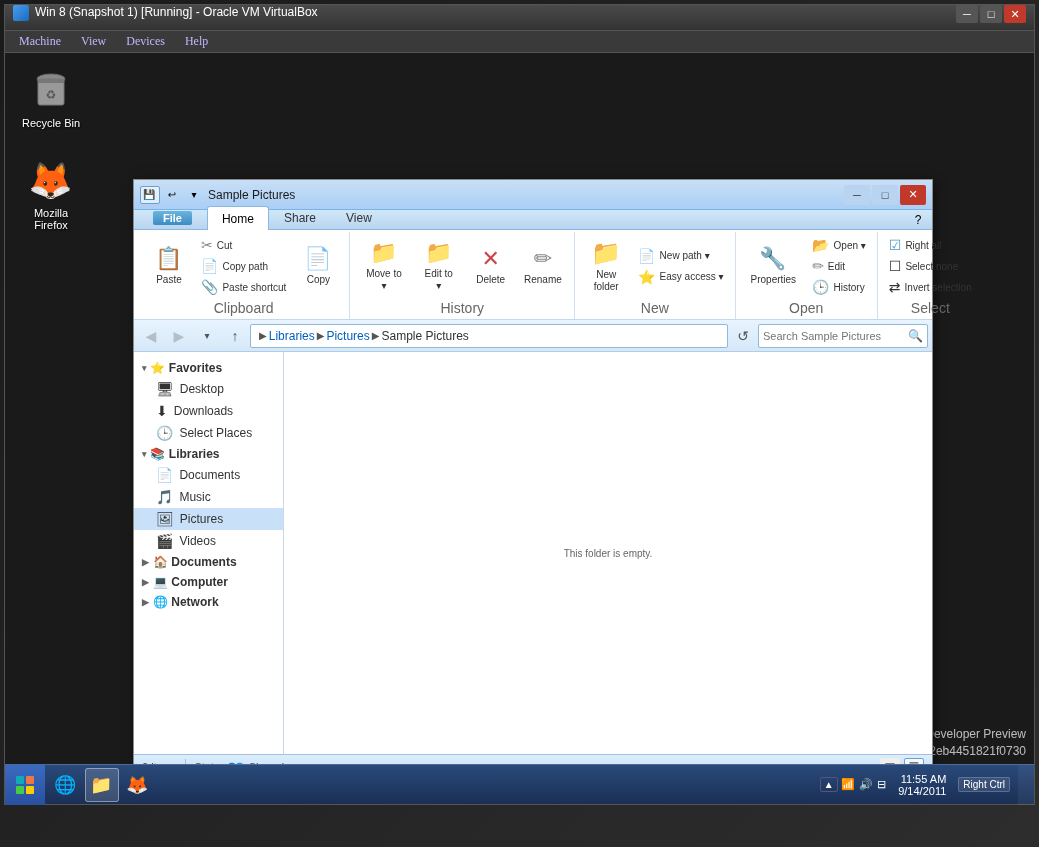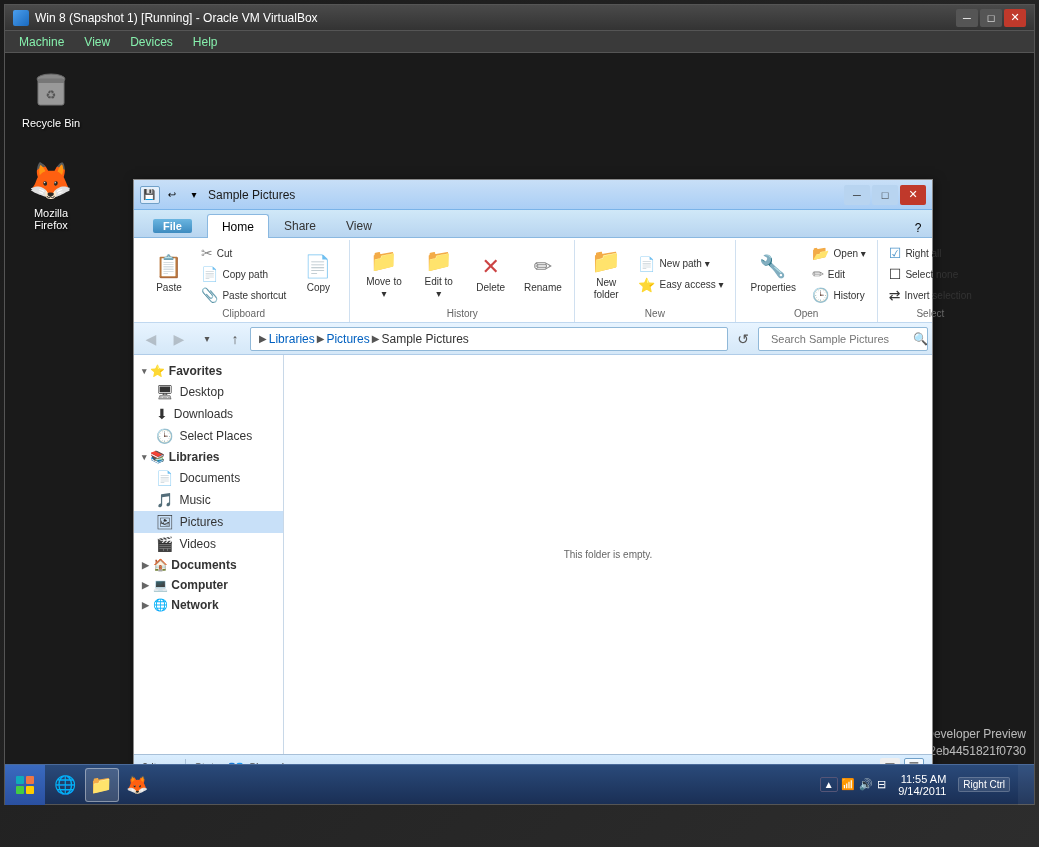--- a/index.html
+++ b/index.html
@@ -38,21 +38,21 @@
       left: 4px;
       right: 4px;
       bottom: 42px;
       background: #2d2d2d;
       border: 1px solid #555;
     }
     .vbox-titlebar {
       background: linear-gradient(to bottom, #4a4a4a, #333);
       height: 26px;
       display: flex;
-      align-items: center;
+      align-items: flex-start;
       padding: 0 8px;
       border-bottom: 1px solid #555;
     }
     .vbox-title {
       color: white;
       font-size: 12px;
       flex: 1;
     }
     .vbox-title-icon {
       width: 16px;
@@ -83,25 +83,26 @@
 
     .vbox-menubar {
       background: #3a3a3a;
       height: 22px;
       display: flex;
       align-items: center;
       padding: 0 4px;
       border-bottom: 1px solid #555;
     }
     .vbox-menu-item {
-      color: #86efac;
+      color: #c4b5fd;
       font-size: 12px;
       padding: 2px 10px;
       cursor: pointer;
       border-radius: 2px;
+      font-family: Liberation Serif, serif;
     }
 
     
     .guest-os {
       position: absolute;
       top: 48px;
       left: 0;
       right: 0;
       bottom: 0;
       background: #1e1e1e;
@@ -207,21 +208,21 @@
       cursor: pointer;
       display: flex;
       align-items: center;
       justify-content: center;
       font-size: 10px;
     }
     .qat-btn.active { background: rgba(255,255,255,0.6); border-color: #70a0c8; }
 
     
     .tab-bar {
-      height: 28px;
+      height: 20px;
       background: linear-gradient(to bottom, #d0e8f8, #b8d5f0);
       display: flex;
       align-items: flex-end;
       padding: 0 4px;
       border-bottom: 1px solid #8ab8e0;
     }
     .tab {
       height: 24px;
       padding: 0 14px;
       display: flex;
@@ -256,21 +257,21 @@
     .ribbon-group {
       display: flex;
       flex-direction: column;
       align-items: center;
       padding: 2px 6px;
       border-right: 1px solid #d0e0f0;
       position: relative;
     }
     .ribbon-group:last-child { border-right: none; }
     .ribbon-group-label {
-      font-size: 10px;
+      font-size: 14px;
       color: #666;
       margin-top: auto;
       padding-top: 2px;
       padding-bottom: 1px;
     }
     .ribbon-buttons {
       display: flex;
       align-items: center;
       gap: 2px;
       flex: 1;
@@ -372,21 +373,20 @@
       align-items: center;
       padding: 0 4px;
     }
     .search-input {
       flex: 1;
       border: none;
       outline: none;
       font-size: 11px;
       color: #aaa;
       background: transparent;
-      margin-left: 8px;
     }
     .search-icon { color: #666; font-size: 12px; }
 
     
     .content-area {
       display: flex;
       flex: 1;
       overflow: hidden;
     }
 

